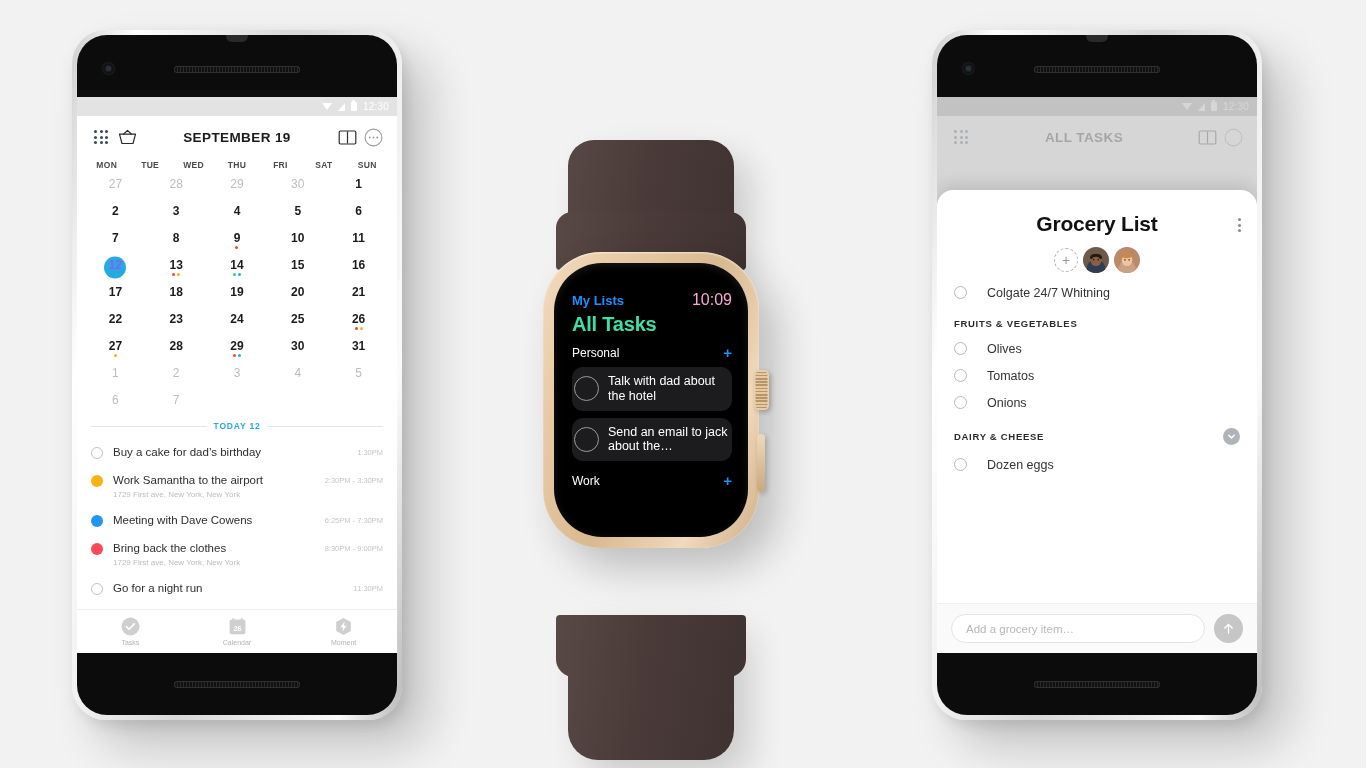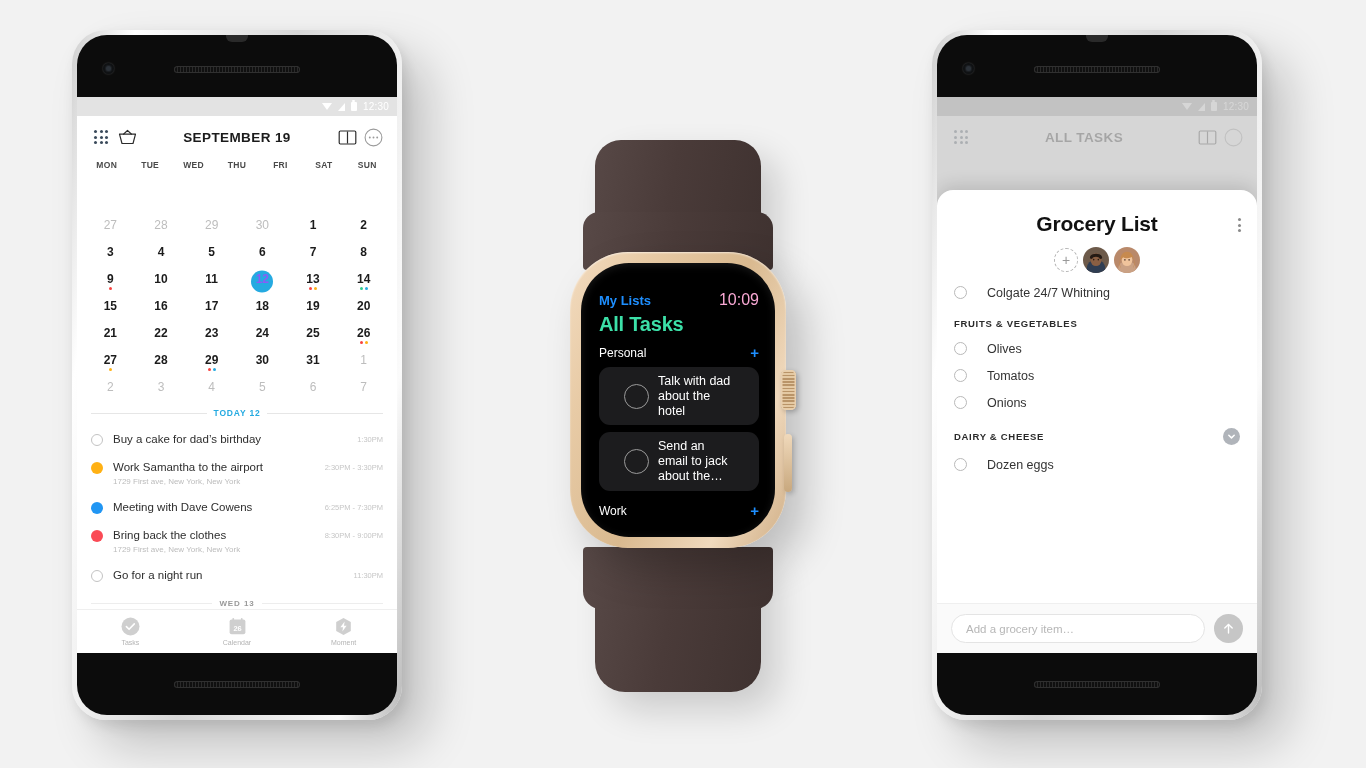--- a/index.html
+++ b/index.html
@@ -80,21 +80,21 @@
   .cal-title {
     flex: 1; text-align: center;
     font-size: 13.5px; font-weight: bold; color: #1b1b1b; letter-spacing: .4px;
   }
   .ic { width: 22px; height: 22px; display:flex; align-items:center; justify-content:center; color:#2b2b2b; }
   .grid-dots { display:grid; grid-template-columns:repeat(3,3px); grid-template-rows:repeat(3,3px); gap:2.6px; }
   .grid-dots i { width:3px;height:3px;border-radius:50%;background:#3a4a5a;display:block; }
 
   .weekdays { display: grid; grid-template-columns: repeat(7,1fr); padding: 2px 8px 4px; }
   .weekdays div { text-align:center; font-size: 8.5px; font-weight: bold; color:#4a4a4a; letter-spacing:.3px; }
-  .calgrid { display:grid; grid-template-columns: repeat(6,1fr); padding: 0 8px; row-gap: 2px; margin-top: 41px; }
+  .calgrid { display:grid; grid-template-columns: repeat(5,1fr); padding: 0 8px; row-gap: 2px; }
   .daycell { height: 25px; display:flex; flex-direction:column; align-items:center; justify-content:center; position:relative; }
   .daynum { font-size: 12px; font-weight: bold; color:#1b1b1b; line-height:1; }
   .daycell.muted .daynum { color:#bdbdbd; font-weight: normal; }
   .daycell.today .daynum { color:#8b5cf6; }
   .today-circle {
     position:absolute; top:50%; left:50%; transform:translate(-50%,-52%);
     width:22px;height:22px;border-radius:50%;background:#25aae1; z-index:0;
   }
   .daycell.today .daynum { position:relative; z-index:1; }
   .dots { display:flex; gap:2px; margin-top:2px; height:3px; }
@@ -120,21 +120,21 @@
   .tabbar {
     position:absolute; left:0; right:0; bottom:0; height:44px;
     background:#fff; border-top:1px solid #efefef;
     display:flex; align-items:center;
   }
   .tab { flex:1; display:flex; flex-direction:column; align-items:center; gap:3px; }
   .tab .tlabel { font-size:7px; color:#b4b4b4; }
   .tab-ic { width:19px;height:19px; display:flex;align-items:center;justify-content:center; }
 
   
-  .watch { position:absolute; left:538px; top:140px; width:280px; height:552px; }
+  .watch { position:absolute; left:511px; top:140px; width:280px; height:620px; }
   .band {
     position:absolute; left:50%; transform:translateX(-50%);
     background: linear-gradient(100deg,#574846 0%,#4a3b39 45%,#3f3230 100%);
   }
   .band-top {
     top:0; width:166px; height:130px;
     border-radius: 26px 26px 10px 10px;
     box-shadow: 16px 16px 34px rgba(0,0,0,.16);
   }
   .band-top::after{
@@ -167,21 +167,21 @@
   .w-inner { padding: 28px 16px 0 18px; }
   .w-top { display:flex; align-items:baseline; justify-content:space-between; }
   .w-mylists { font-size:13px; color:#1e8fff; font-weight:bold; }
   .w-time { font-size:16px; color:#f9a8d4; }
   .w-alltasks { font-size:20px; font-weight:bold; color:#3ce0a8; margin-top:4px; letter-spacing:-.2px; }
   .w-sect { display:flex; align-items:flex-end; justify-content:space-between; margin-top:9px; }
   .w-sect-name { font-size:12px; color:#fff; }
   .w-plus { color:#1e8fff; font-size:15px; font-weight:bold; line-height:1; }
   .w-row {
     margin-top:7px; background:#1c1c1e; border-radius:11px;
-    display:flex; align-items:center; padding:7px 25px; gap:9px;
+    display:flex; align-items:center; padding:7px 2px; gap:9px;
   }
   .w-ring { width:25px;height:25px;border-radius:50%;border:1.6px solid #9a9a9a; flex:0 0 25px; }
   .w-row-text { font-size:12.5px; color:#fff; line-height:1.18; }
   .crown {
     position:absolute; right:-10px; top:118px; width:15px; height:40px; border-radius:5px;
     background: repeating-linear-gradient(180deg,#e4c9a3 0 1.6px,#b99468 1.6px 3.2px);
     box-shadow: inset 0 0 0 1.5px #e8cfae, 2px 2px 5px rgba(0,0,0,.25);
     z-index:4;
   }
   .sidebtn-w {

